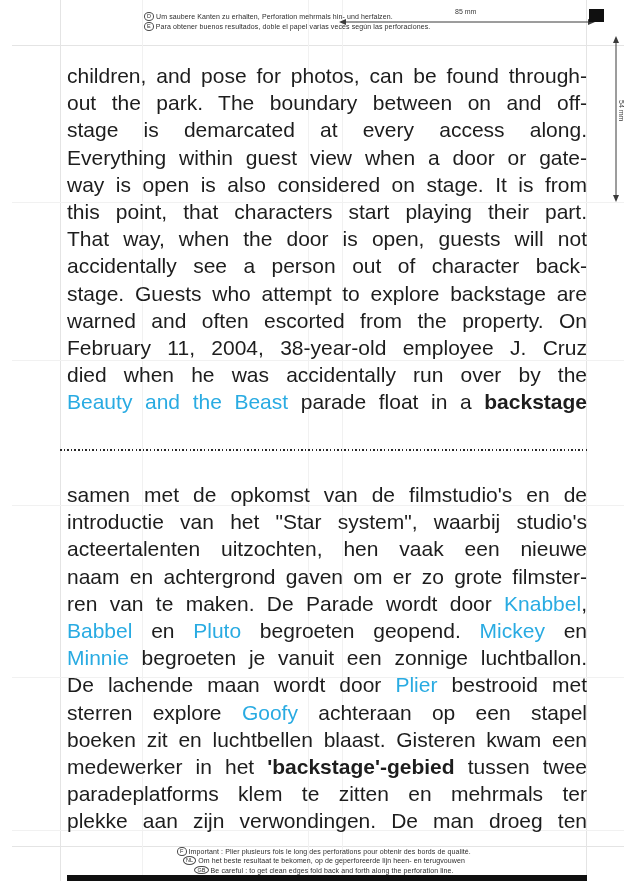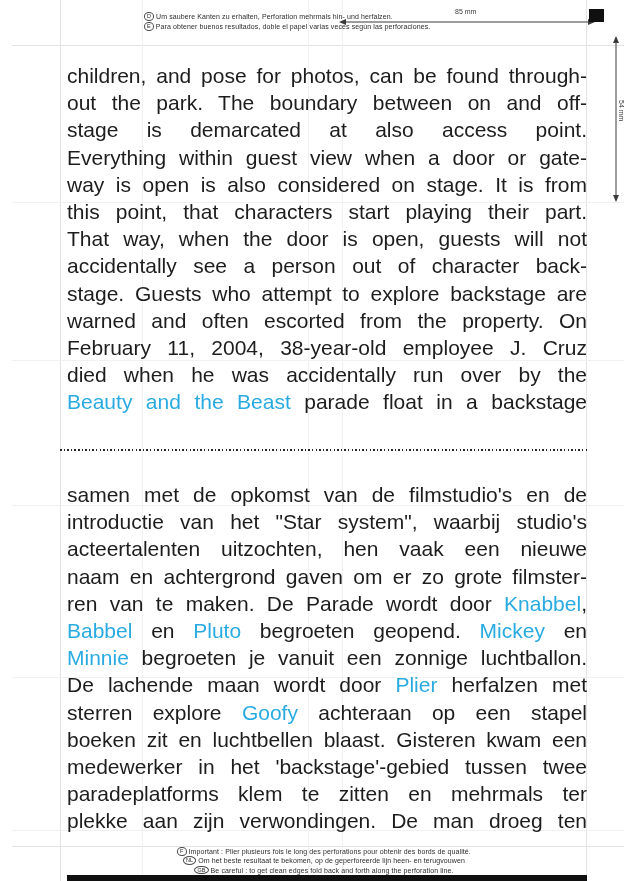--- a/index.html
+++ b/index.html
@@ -7,21 +7,21 @@
     position:relative;width:624px;height:881px;background:#fff;
     font-family:"Liberation Sans","DejaVu Sans",sans-serif;overflow:hidden;margin-left:12px;
   }
   
   .guide{position:absolute;background:#e4e4e4;}
   .guide.faint{background:#f1f1f1;}
   
   .para{position:absolute;left:55px;width:520px;color:#1d1d1d;font-size:21px;line-height:27.2px;}
   .tline{text-align:justify;text-align-last:justify;white-space:nowrap;height:27.2px;overflow:visible;}
   .cyan{color:#29abe2;}
-  .bold{font-weight:400;}
+  .bold{font-weight:700;}
   
   .notes-top{position:absolute;left:132px;top:12px;font-size:7px;line-height:10px;color:#2c2c2c;letter-spacing:.1px;}
   .notes-bottom{position:absolute;left:0;right:0;top:847px;text-align:center;font-size:7px;line-height:9.4px;color:#2c2c2c;letter-spacing:.1px;}
   .badge{display:inline-block;border:1px solid #4a4a4a;border-radius:50%;padding:0 2px;font-size:5.5px;line-height:6.5px;vertical-align:1px;margin-right:2px;color:#2c2c2c;}
   
   .dotted{position:absolute;left:48px;top:449px;width:527px;height:2px;
     background:repeating-linear-gradient(90deg,#282828 0 1.5px,transparent 1.5px 3.6px);}
   
   .dim-label{position:absolute;font-size:7px;color:#3a3a3a;}
   .dim-label.vertical{writing-mode:vertical-rl;}
@@ -69,21 +69,21 @@
     <path d="M7,167 L4,160 L10,160 Z" fill="#3a3a3a"></path>
   </svg>
   <div class="dim-label vertical" style="left:606px;top:100px;">54 mm</div>
 
   <div class="mark" style="left:577px;top:9px;width:15px;height:13px;"></div>
   <div class="mark" style="left:55px;top:875px;width:520px;height:6px;"></div>
 
   <div class="para" style="top:62px;">
       <div class="tline"><span>children, and pose for photos, can be found through-</span></div>
       <div class="tline"><span>out the park. The boundary between on and off-</span></div>
-      <div class="tline"><span>stage is demarcated at also access point.</span></div>
+      <div class="tline"><span>stage is demarcated at every access along.</span></div>
       <div class="tline"><span>Everything within guest view when a door or gate-</span></div>
       <div class="tline"><span>way is open is also considered on stage. It is from</span></div>
       <div class="tline"><span>this point, that characters start playing their part.</span></div>
       <div class="tline"><span>That way, when the door is open, guests will not</span></div>
       <div class="tline"><span>accidentally see a person out of character back-</span></div>
       <div class="tline"><span>stage. Guests who attempt to explore backstage are</span></div>
       <div class="tline"><span>warned and often escorted from the property. On</span></div>
       <div class="tline"><span>February 11, 2004, 38-year-old employee J. Cruz</span></div>
       <div class="tline"><span>died when he was accidentally run over by the</span></div>
       <div class="tline"><span class="cyan">Beauty and the Beast</span><span> parade float in a </span><span class="bold">backstage</span></div>
@@ -92,21 +92,21 @@
   <div class="dotted"></div>
 
   <div class="para" style="top:481px;">
       <div class="tline"><span>samen met de opkomst van de filmstudio's en de</span></div>
       <div class="tline"><span>introductie van het "Star system", waarbij studio's</span></div>
       <div class="tline"><span>acteertalenten uitzochten, hen vaak een nieuwe</span></div>
       <div class="tline"><span>naam en achtergrond gaven om er zo grote filmster-</span></div>
       <div class="tline"><span>ren van te maken. De Parade wordt door </span><span class="cyan">Knabbel</span><span>,</span></div>
       <div class="tline"><span class="cyan">Babbel</span><span> en </span><span class="cyan">Pluto</span><span> begroeten geopend. </span><span class="cyan">Mickey</span><span> en</span></div>
       <div class="tline"><span class="cyan">Minnie</span><span> begroeten je vanuit een zonnige luchtballon.</span></div>
-      <div class="tline"><span>De lachende maan wordt door </span><span class="cyan">Plier</span><span> herfalzen met</span></div>
+      <div class="tline"><span>De lachende maan wordt door </span><span class="cyan">Plier</span><span> bestrooid met</span></div>
       <div class="tline"><span>sterren explore </span><span class="cyan">Goofy</span><span> achteraan op een stapel</span></div>
       <div class="tline"><span>boeken zit en luchtbellen blaast. Gisteren kwam een</span></div>
       <div class="tline"><span>medewerker in het </span><span class="bold">'backstage'-gebied</span><span> tussen twee</span></div>
       <div class="tline"><span>paradeplatforms klem te zitten en mehrmals ter</span></div>
       <div class="tline"><span>plekke aan zijn verwondingen. De man droeg ten</span></div>
     </div>
 
   <div class="notes-bottom">
     <div>
       <span class="badge">F</span><span>Important : Plier plusieurs fois le long des perforations pour obtenir des bords de qualité.</span>

